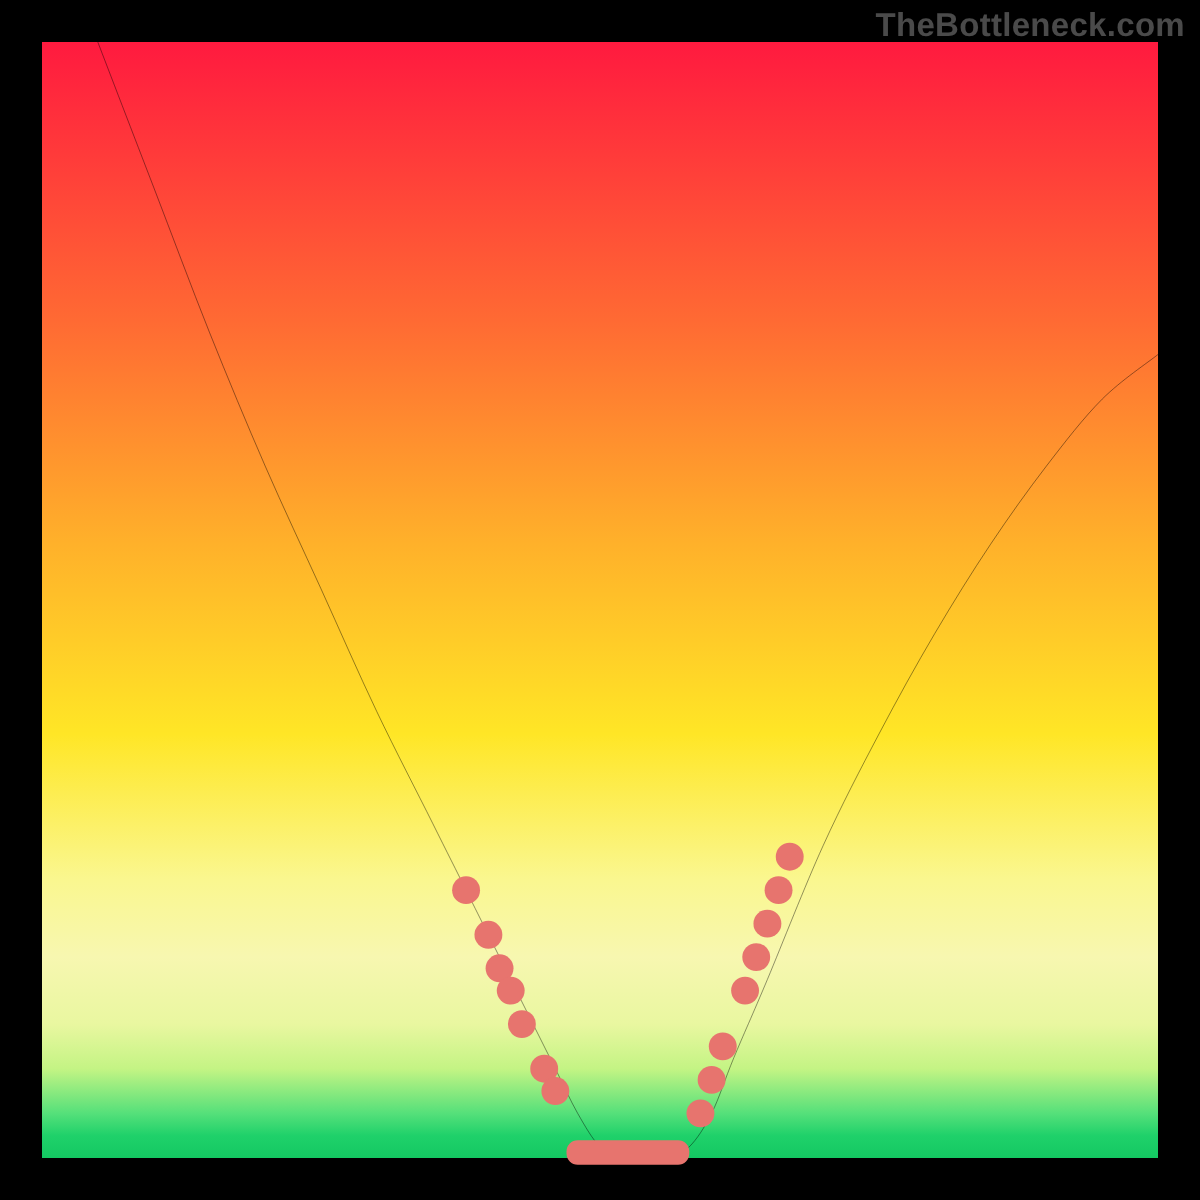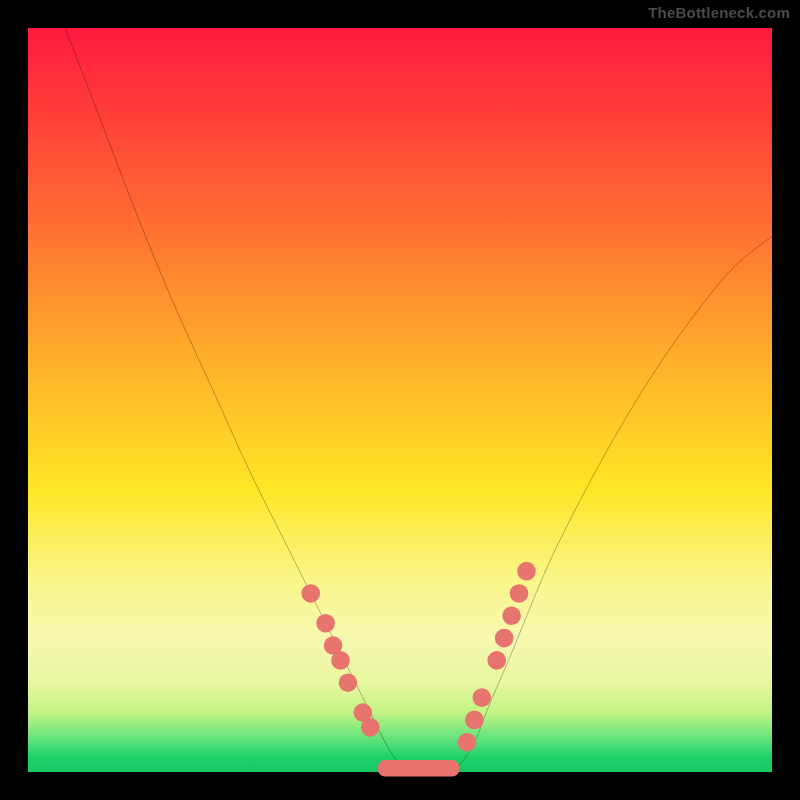--- a/index.html
+++ b/index.html
@@ -39,21 +39,21 @@
       #55e07a 96%,
       #1fd16a 98%,
       #14c862 100%
     );
   }
   .watermark {
     position: absolute;
     top: 4px;
     right: 10px;
     color: #4a4a4a;
-    font-size: 15px;
+    font-size: 22px;
     font-weight: 600;
     letter-spacing: 0.2px;
     user-select: none;
   }
   svg.curve {
     position: absolute;
     top: 0;
     left: 0;
     width: 744px;
     height: 744px;

